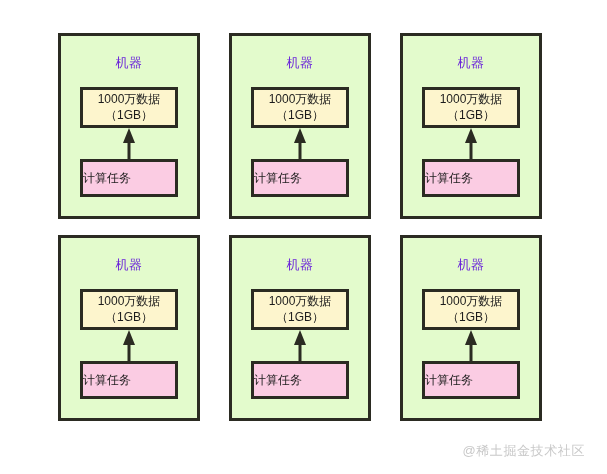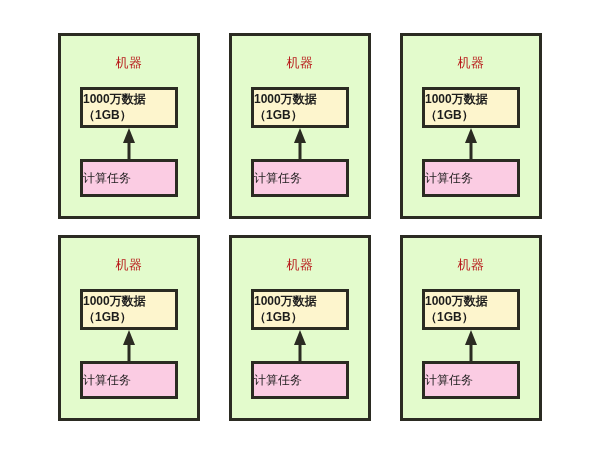--- a/index.html
+++ b/index.html
@@ -41,38 +41,38 @@
     border: 3px solid #2b2b22;
     box-sizing: border-box;
     position: relative;
     display: flex;
     flex-direction: column;
     align-items: center;
   }
 
   .machine-title {
     font-size: 13px;
-    color: #b91c1c;
+    color: #6d28d9;
     line-height: 1;
     margin-top: 20px;
     letter-spacing: 0.5px;
     white-space: nowrap;
   }
 
   .data-box {
     background: #fdf5cd;
     border: 3px solid #2b2b22;
     box-sizing: border-box;
     width: 98px;
     height: 41px;
     margin-top: 18px;
     display: flex;
     flex-direction: column;
+    align-items: center;
     justify-content: center;
-    font-weight: bold;
   }
 
   .data-line {
     font-size: 12px;
     color: #1c1c1c;
     line-height: 1.28;
     white-space: nowrap;
   }
 
   .arrow-wrap {
@@ -218,14 +218,15 @@
           <polygon points="7,0 13,15 1,15" fill="#2b2b22"></polygon>
         </svg>
       </div>
       <div class="task-box">
         <div class="task-label">计算任务</div>
       </div>
     </div>
 
   </div>
 
+  <div id="watermark">@稀土掘金技术社区</div>
 
 </div>
 
 </body></html>

